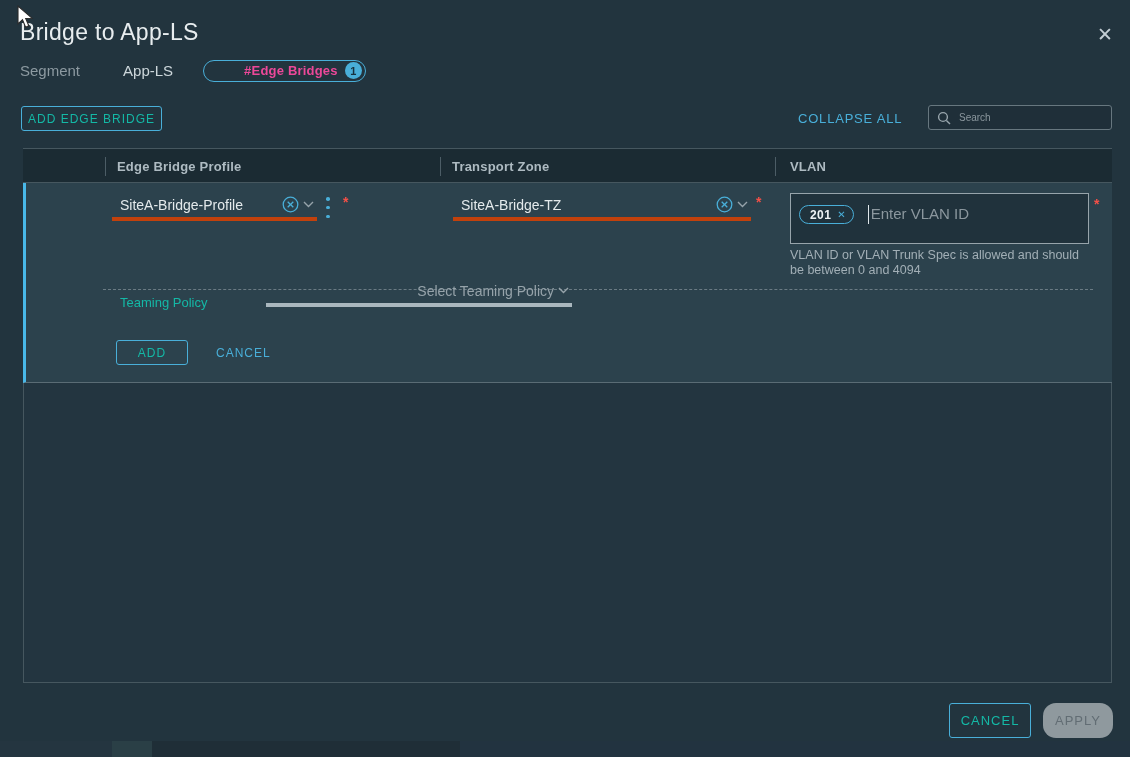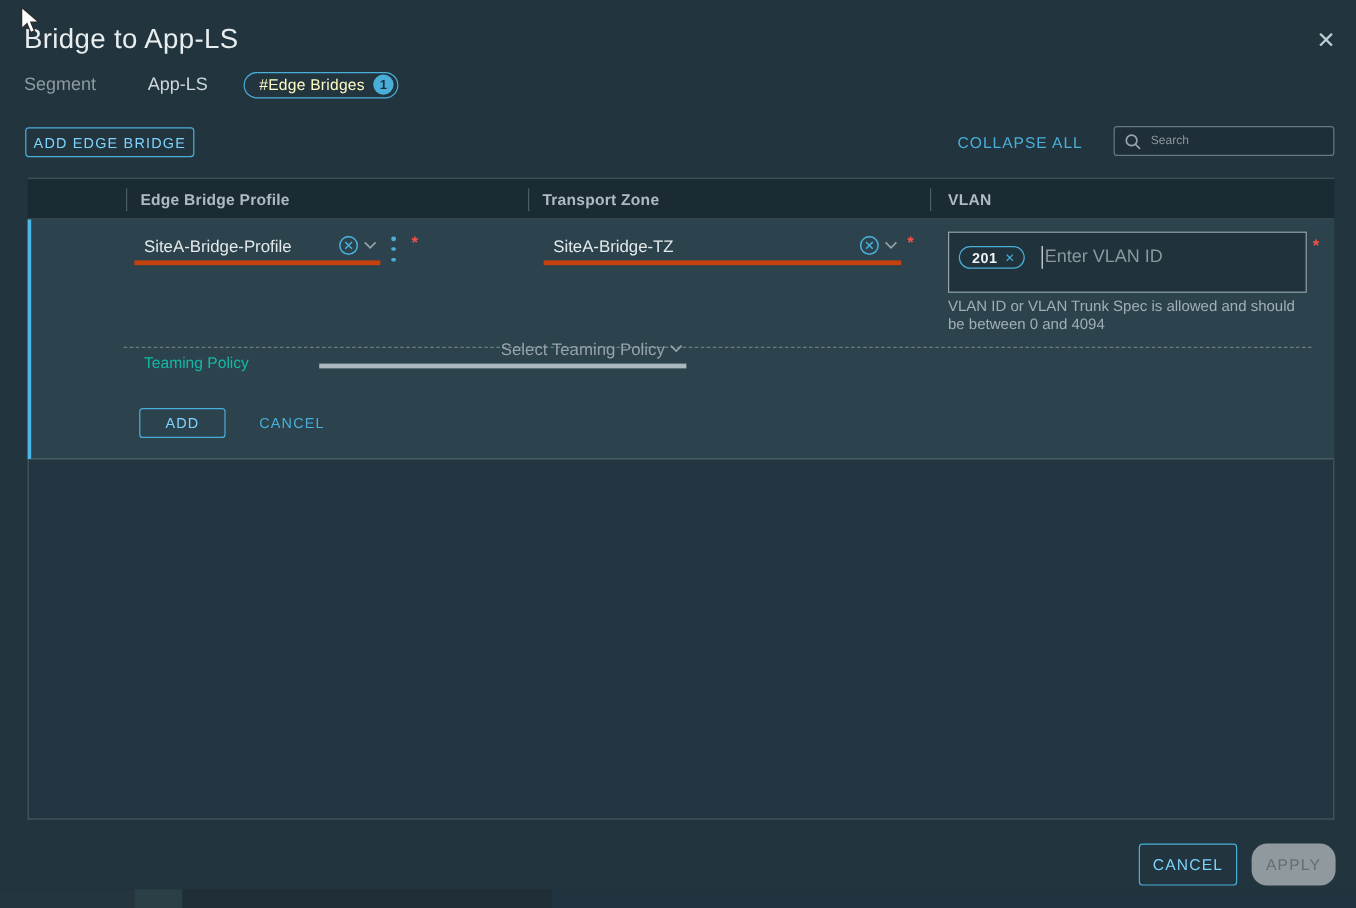--- a/index.html
+++ b/index.html
@@ -8,25 +8,25 @@
   .abs { position:absolute; }
 
   
   .dlg-title { left:20px; top:19px; font-size:23px; font-weight:400; color:#e8edef; letter-spacing:.3px; }
   .close-x { left:1092px; top:22px; font-size:19px; color:#c3ced4; cursor:pointer; width:26px; height:26px; text-align:center; line-height:26px; }
 
   .crumbs { left:20px; top:59px; height:23px; display:flex; align-items:center; }
   .crumb-seg { color:#8d9aa1; font-size:15px; }
   .crumb-val { color:#cdd7db; font-size:15px; margin-left:43px; }
   .pill { margin-left:30px; display:inline-flex; align-items:center; border:1px solid #49afd9; border-radius:12px; height:22px; padding:0 3px 0 12px; }
-  .pill-label { color:#fef9c3; font-size:13px; font-weight:400; letter-spacing:.2px; }
+  .pill-label { color:#ec4899; font-size:13px; font-weight:700; letter-spacing:.2px;margin-left:28px; }
   .pill-badge { margin-left:7px; width:17px; height:17px; border-radius:50%; background:#49afd9; color:#17323f; font-size:11px; font-weight:700; display:flex; align-items:center; justify-content:center; }
 
   
-  .btn-outline { border:1px solid #49afd9; border-radius:3px; background:transparent; color:#7dd3fc; font-family:"Liberation Sans",sans-serif; font-size:12px; letter-spacing:1px; cursor:pointer; }
+  .btn-outline { border:1px solid #49afd9; border-radius:3px; background:transparent; color:#14b8a6; font-family:"Liberation Sans",sans-serif; font-size:12px; letter-spacing:1px; cursor:pointer; }
   .add-edge { left:21px; top:106px; width:141px; height:25px; }
   .collapse-all { left:798px; top:111px; color:#49afd9; font-size:13px; font-weight:500; letter-spacing:.8px; cursor:pointer; }
   .search-box { left:928px; top:105px; width:184px; height:25px; border:1px solid #67777f; border-radius:3px; background:rgba(0,0,0,.08); display:flex; align-items:center; padding:0 8px; }
   .search-box input { flex:1; background:transparent; border:none; outline:none; color:#d5dde1; font-size:10px; font-family:"Liberation Sans",sans-serif; margin-left:8px; }
   .search-box input::placeholder { color:#8b979e; }
 
   
   .grid { left:23px; top:148px; width:1089px; height:535px; }
   .grid-head { position:absolute; left:0; top:0; width:1089px; height:35px; background:#1b2b33; border-top:1px solid #46575f; border-bottom:1px solid #46575f; }
   .col-sep { position:absolute; top:8px; width:1px; height:19px; background:#4c5d66; }

